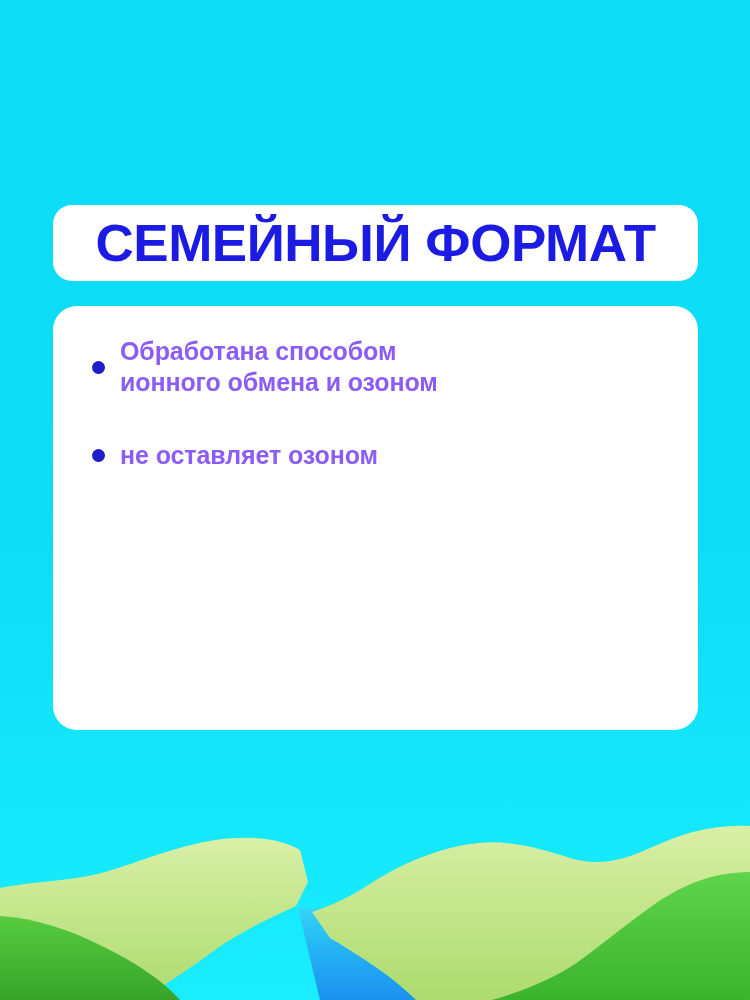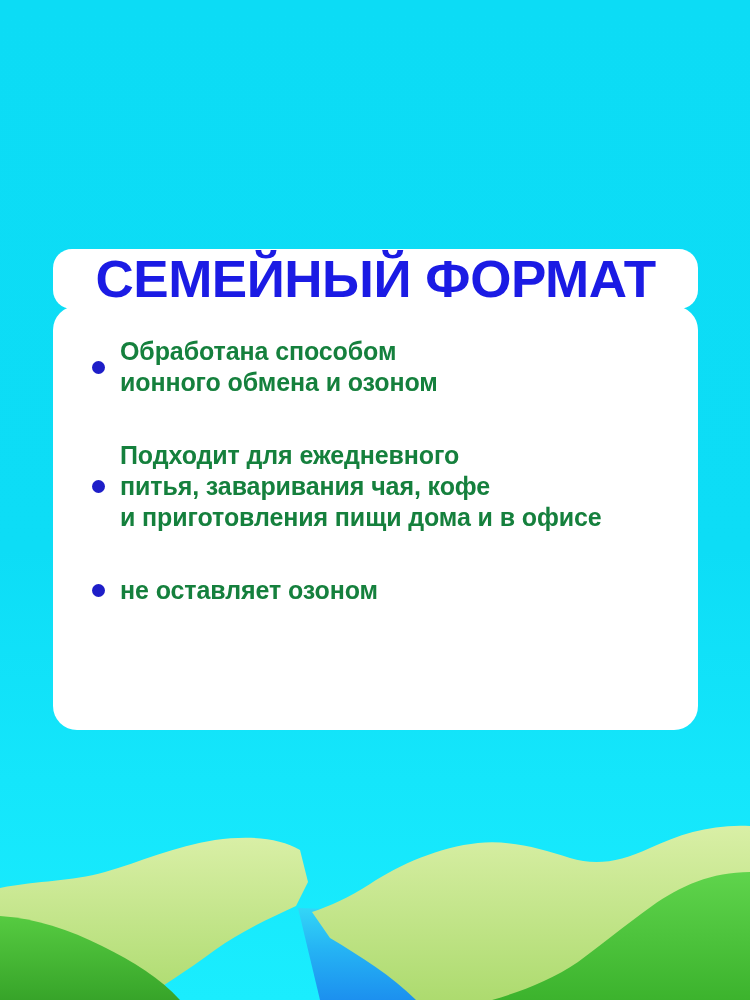--- a/index.html
+++ b/index.html
@@ -31,28 +31,27 @@
     height: 190px;
     display: block;
   }
 
   
   .title-card {
     position: absolute;
     left: 53px;
     top: 205px;
     width: 645px;
-    height: 60px;
+    height: 76px;
     background: #FFFFFF;
     border-radius: 19px;
     box-sizing: border-box;
     display: flex;
     align-items: center;
     justify-content: center;
-    margin-top: 44px;
   }
 
   .title-text {
     font-size: 52px;
     font-weight: bold;
     color: #1B1BE4;
     letter-spacing: -0.5px;
     line-height: 1;
     white-space: nowrap;
     transform: scaleX(1.02);
@@ -92,21 +91,21 @@
     width: 13px;
     height: 13px;
     border-radius: 50%;
     background: #1E1EC8;
     margin-right: 15px;
   }
 
   .bullet-lines {
     font-size: 25px;
     font-weight: bold;
-    color: #15803d;
+    color: #8b5cf6;
     line-height: 31px;
     letter-spacing: -0.1px;
   }
 
   .bullet-lines .line {
     display: block;
     white-space: nowrap;
   }
 </style>
 </head>
@@ -122,28 +121,20 @@
     <ul class="bullet-list">
 
       <li class="bullet-item">
         <span class="bullet-dot"></span>
         <span class="bullet-lines">
           <span class="line">Обработана способом</span>
           <span class="line">ионного обмена и озоном</span>
         </span>
       </li>
 
-      <li class="bullet-item">
-        <span class="bullet-dot"></span>
-        <span class="bullet-lines">
-          <span class="line">Подходит для ежедневного</span>
-          <span class="line">питья, заваривания чая, кофе</span>
-          <span class="line">и приготовления пищи дома и в офисе</span>
-        </span>
-      </li>
 
       <li class="bullet-item">
         <span class="bullet-dot"></span>
         <span class="bullet-lines">
           <span class="line">не оставляет озоном</span>
         </span>
       </li>
 
     </ul>
   </div>

